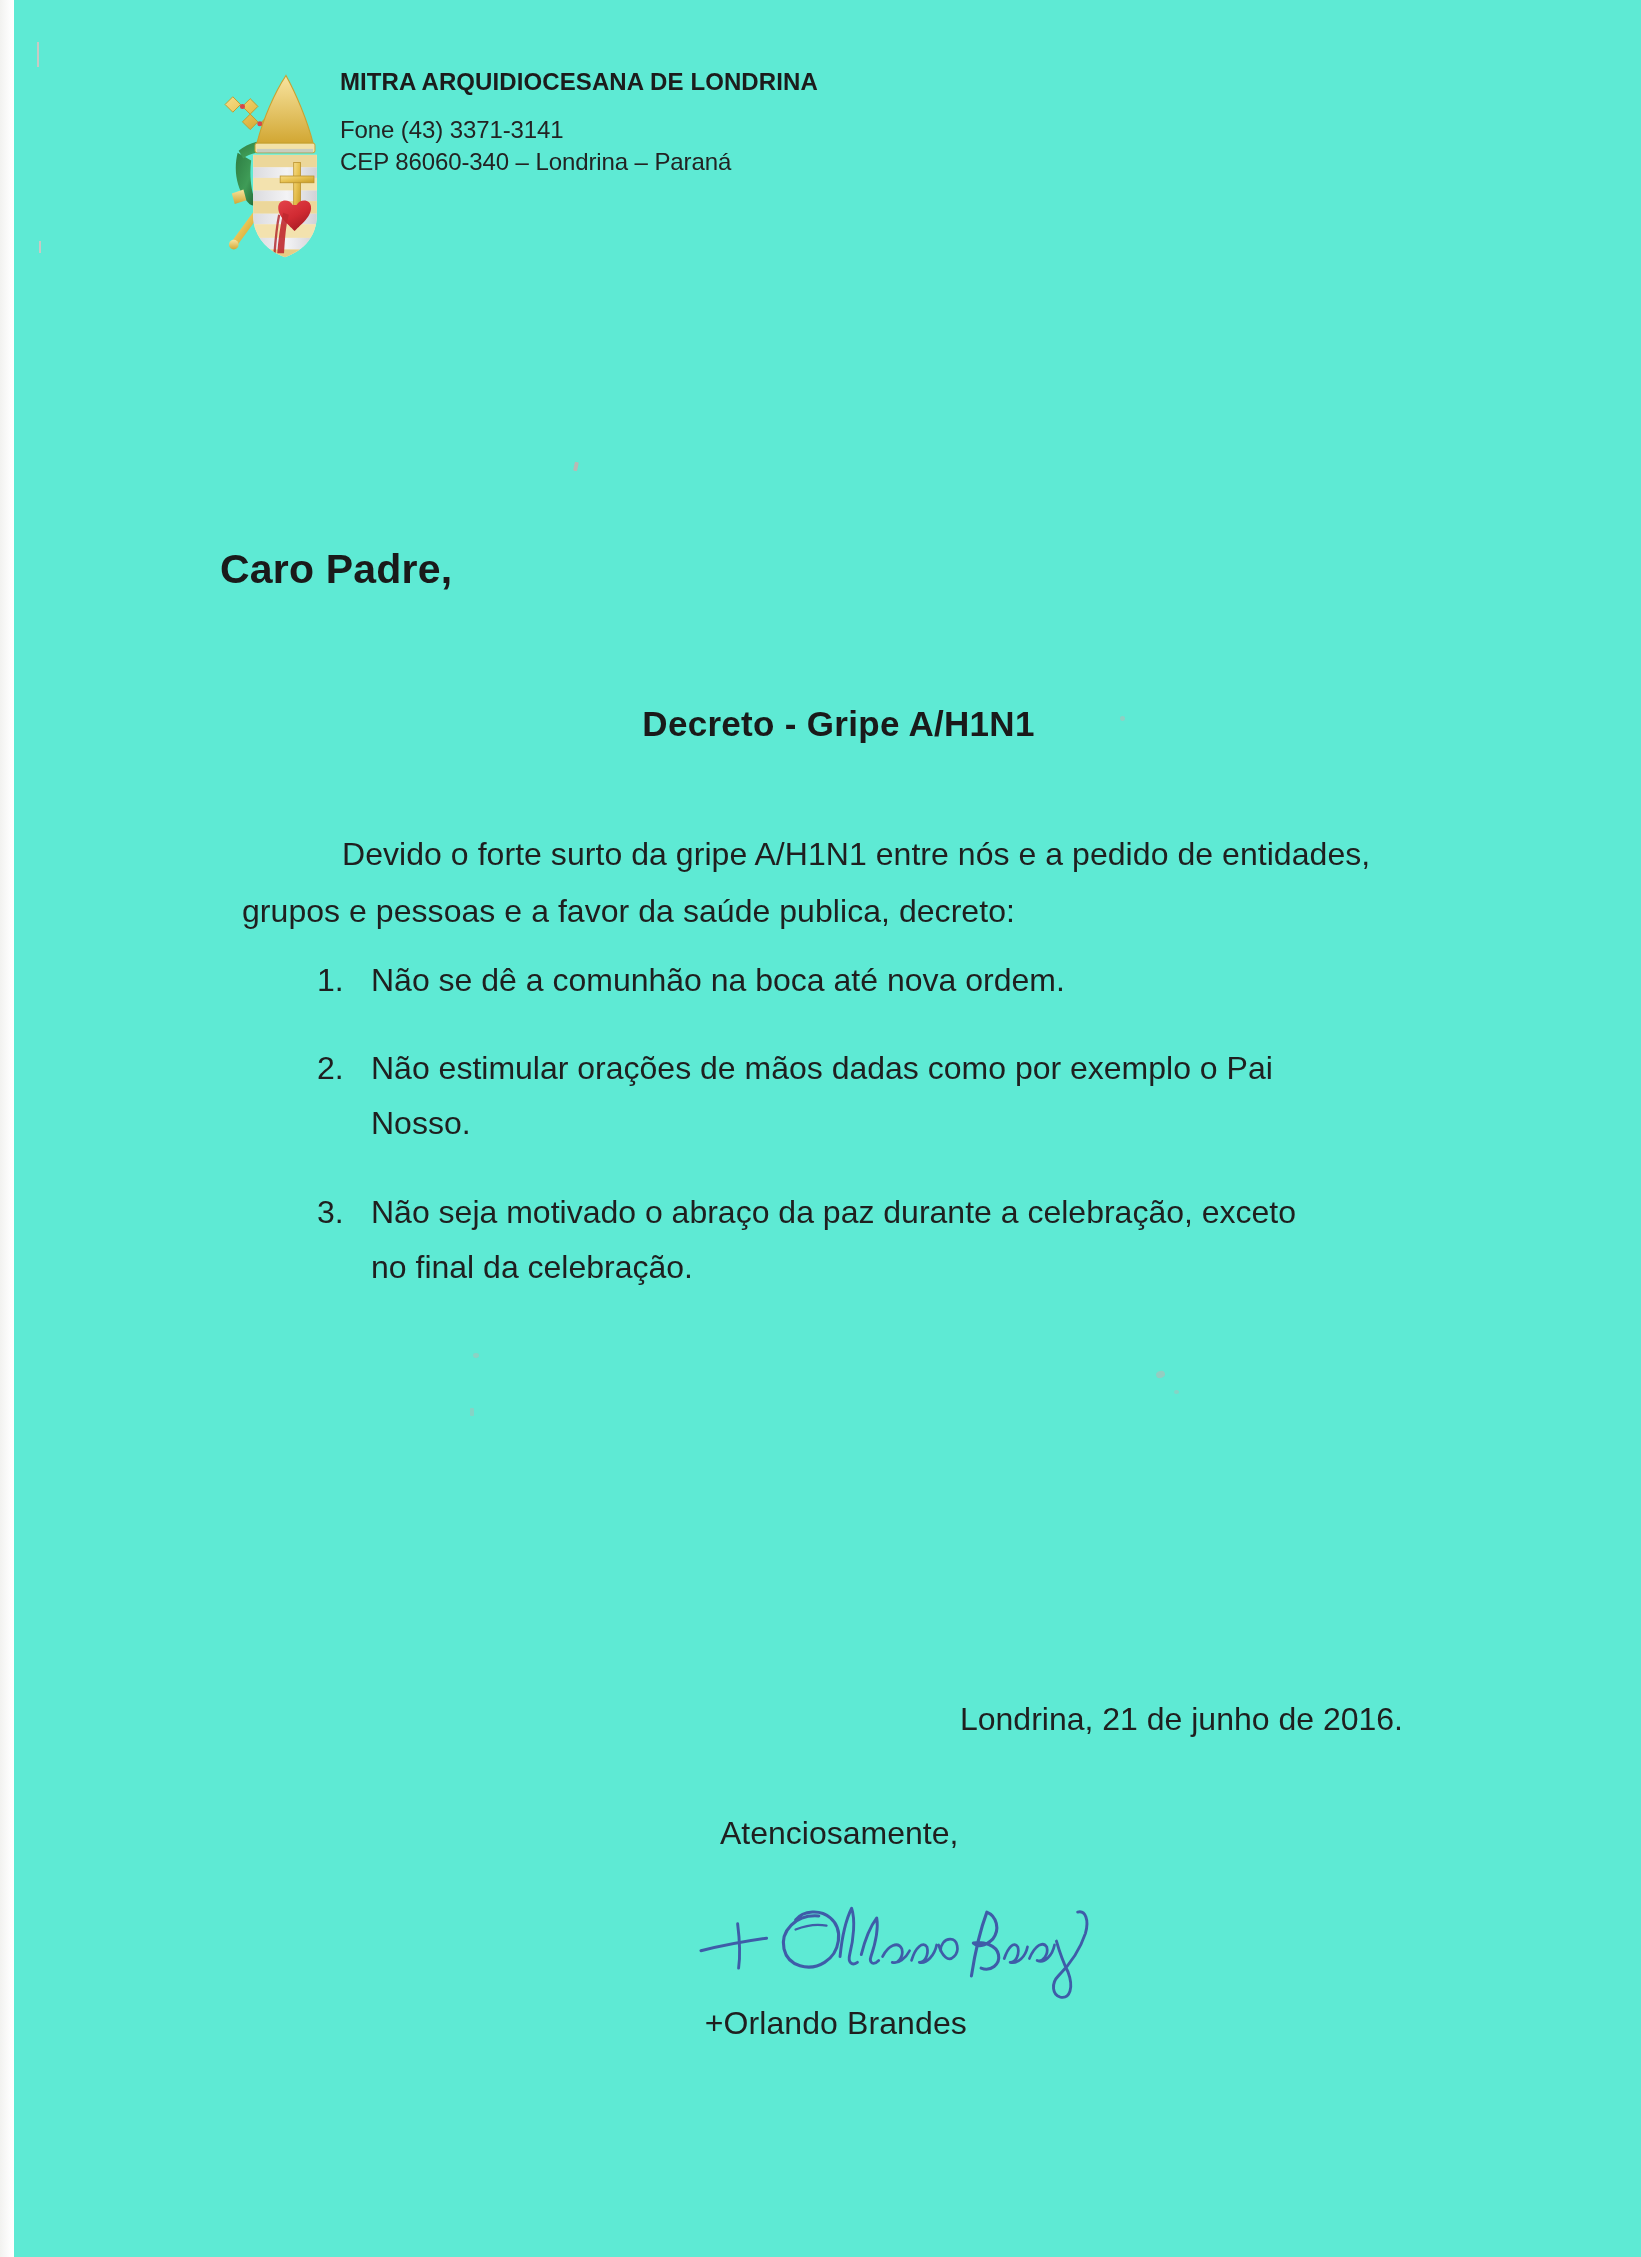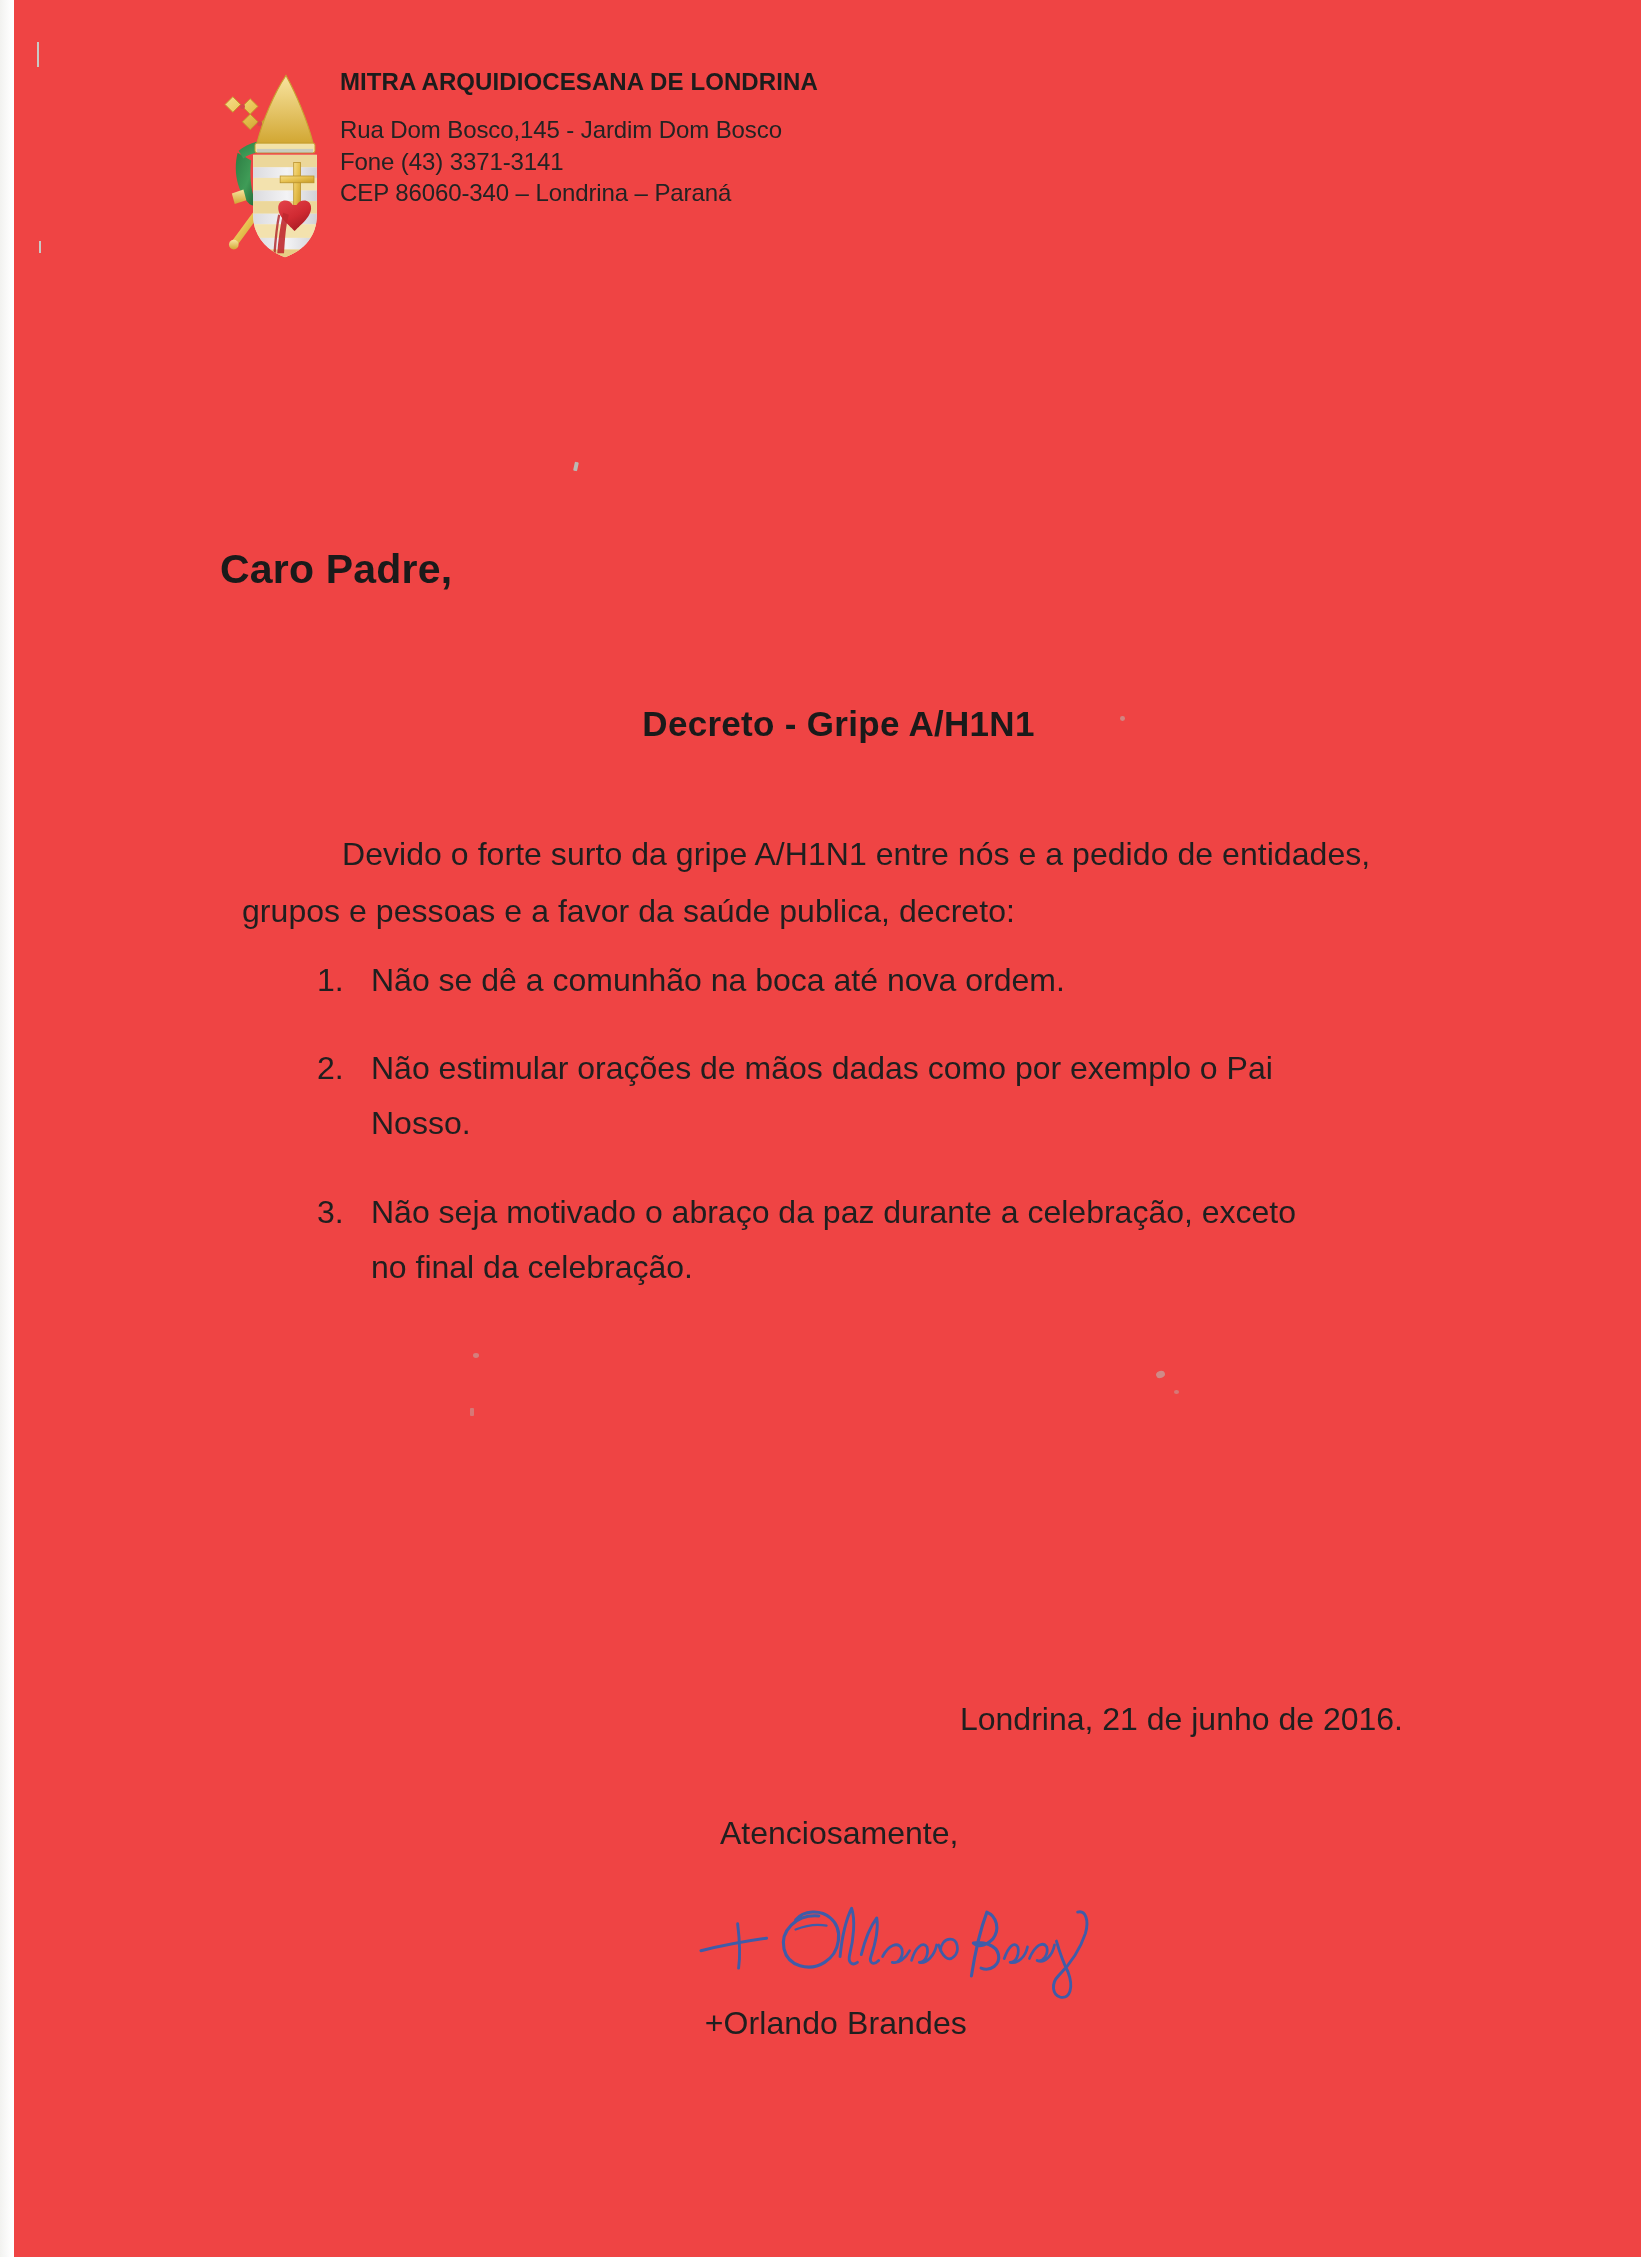--- a/index.html
+++ b/index.html
@@ -8,21 +8,21 @@
     background: #ffffff;
   }
   body {
     font-family: "Liberation Sans", sans-serif;
     color: #1a1a1a;
   }
   .page {
     position: relative;
     width: 1641px;
     height: 2257px;
-    background: #ef4444;
+    background: #5eead4;
     overflow: hidden;
   }
 
   
   .scan-edge-left {
     position: absolute;
     left: 0; top: 0;
     width: 13.5px; height: 2257px;
     background: linear-gradient(to right, #f2f2f0 0%, #fdfdfd 70%, #ffffff 100%);
   }
@@ -293,21 +293,20 @@
               <path d="M89 160 C86 174 85 188 84 202" stroke="#b02026" stroke-width="2.4" fill="none" opacity=".8"></path>
             </g>
           </g>
           <path d="M62 98 L128 98 L128 160 C128 184 112 198 95 204 C78 198 62 184 62 160 Z" fill="none" stroke="#cdb徒77" stroke-width="0"></path>
         </g>
       </svg>
     </div>
 
     <div class="letterhead-text">
       <div class="org-name">MITRA ARQUIDIOCESANA DE LONDRINA</div>
-      <div class="addr-line">Rua Dom Bosco,145 - Jardim Dom Bosco</div>
       <div class="addr-line">Fone (43) 3371-3141</div>
       <div class="addr-line">CEP 86060-340 – Londrina – Paraná</div>
     </div>
   </div>
 
   <div class="greeting">Caro Padre,</div>
 
   <div class="doc-title">Decreto - Gripe A/H1N1</div>
 
   <div class="body-block">

